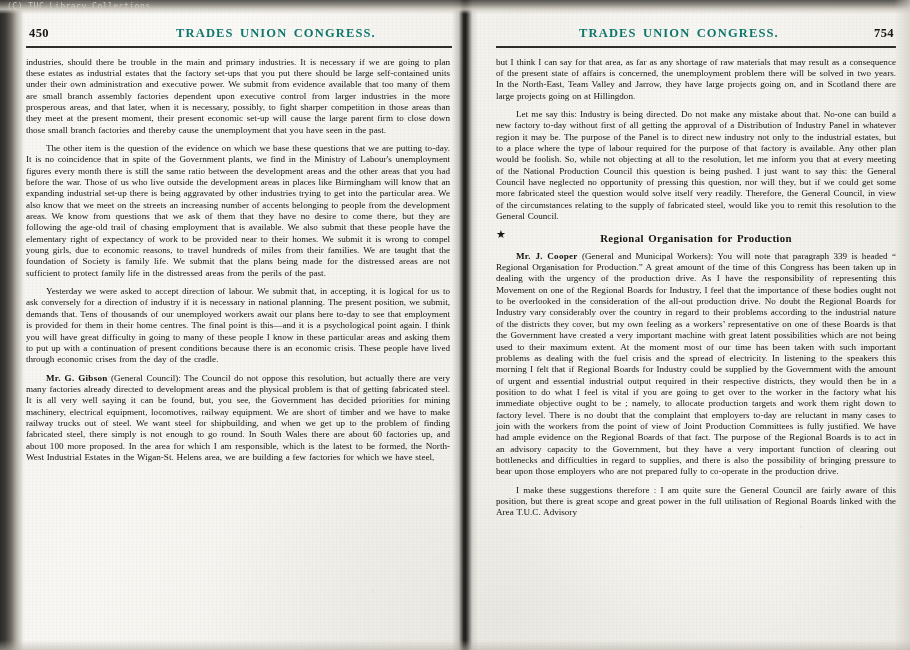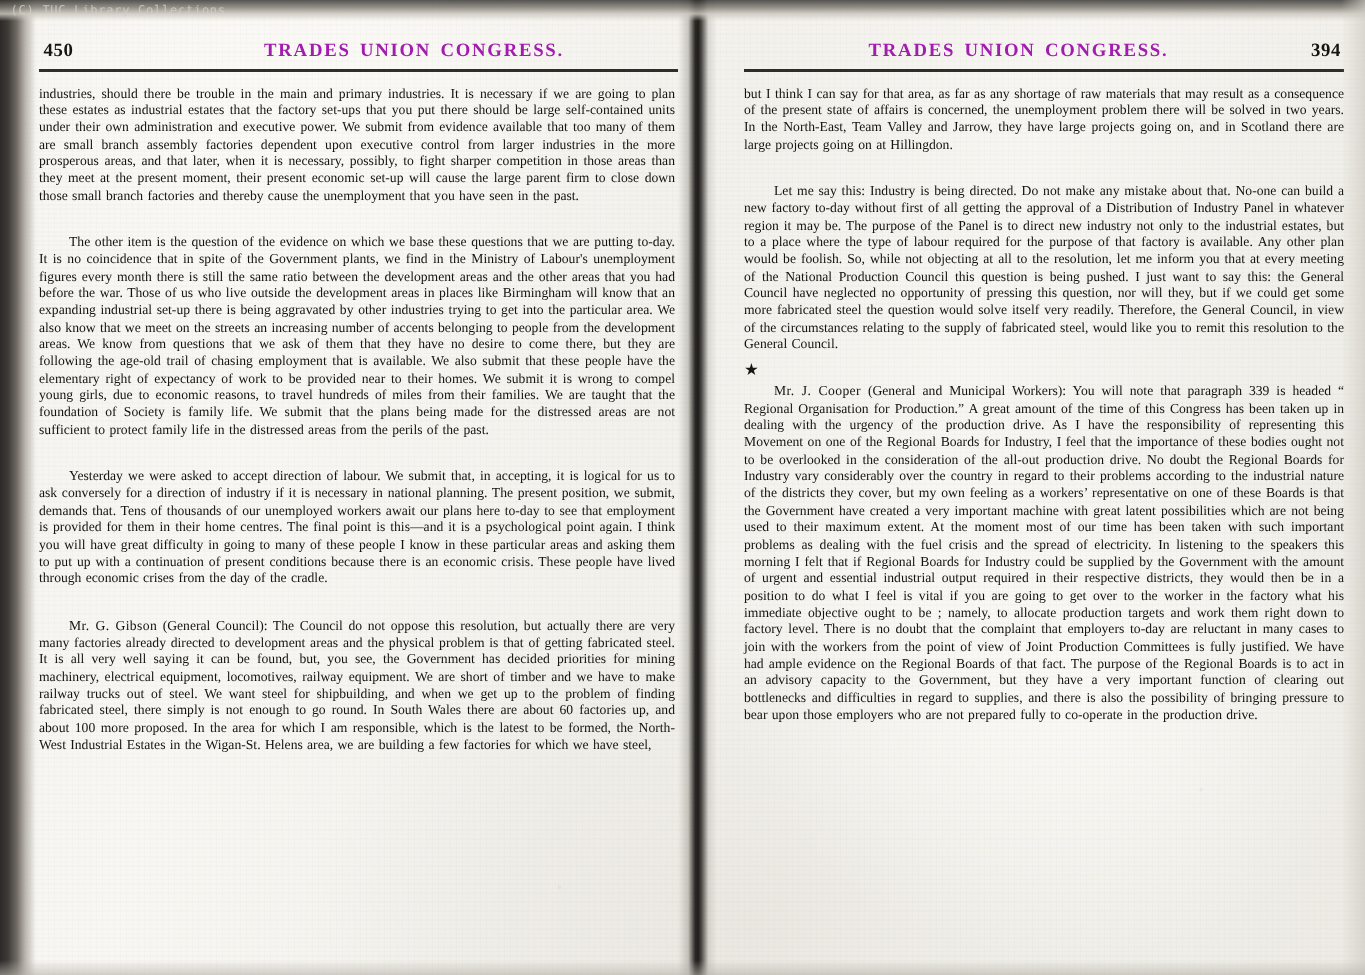--- a/index.html
+++ b/index.html
@@ -113,21 +113,21 @@
   .folio-left  { left: 3px; }
   .folio-right { right: 2px; }
   .head-title {
     position: absolute;
     bottom: 5px;
     left: 0; right: 0;
     text-align: center;
     font-weight: bold;
     font-size: 12.5px;
     letter-spacing: 1.15px;
-    color: #a21caf;
+    color: #0f766e;
     word-spacing: 2px;
   }
   .head-title.shift-l { padding-left: 74px; }
   .head-title.shift-r { padding-right: 34px; }
   .rule {
     height: 1.6px;
     background: #1d1c18;
     margin-top: 0px;
     opacity: .92;
   }
@@ -139,22 +139,22 @@
     text-align: justify;
     hyphens: none;
     word-spacing: .6px;
   }
   .page-left .column { padding-right: 2px; }
   p {
     margin: 0 0 0 0;
     text-indent: 20px;
   }
   p.noindent { text-indent: 0; }
-  p + p { margin-top: 20px; }
-  .speaker { font-weight: normal; letter-spacing: .25px; }
+  p + p { margin-top: 7px; }
+  .speaker { font-weight: bold; letter-spacing: .25px; }
   .resolution-line {
     position: relative;
     margin-top: 8px;
     padding-left: 22px;
     text-indent: 0;
   }
   .star {
     position: absolute;
     left: 0; top: -1px;
     font-size: 11px;
@@ -208,33 +208,35 @@
 
       <p><span class="speaker">Mr. G. Gibson</span><span> (General Council): The Council do not oppose this resolution, but actually there are very many factories already directed to development areas and the physical problem is that of getting fabricated steel. It is all very well saying it can be found, but, you see, the Government has decided priorities for mining machinery, electrical equipment, locomotives, railway equipment. We are short of timber and we have to make railway trucks out of steel. We want steel for shipbuilding, and when we get up to the problem of finding fabricated steel, there simply is not enough to go round. In South Wales there are about 60 factories up, and about 100 more proposed. In the area for which I am responsible, which is the latest to be formed, the North-West Industrial Estates in the Wigan-St. Helens area, we are building a few factories for which we have steel,</span></p>
     </div>
   </div>
 
   <div class="gutter"></div>
 
   <div class="page page-right">
     <div class="running-head">
       <span class="head-title shift-r">TRADES UNION CONGRESS.</span>
-      <span class="folio folio-right">394</span>
+      <span class="folio folio-right">754</span>
     </div>
     <div class="rule"></div>
 
     <div class="column">
       <p class="noindent">but I think I can say for that area, as far as any shortage of raw materials that may result as a consequence of the present state of affairs is concerned, the unemployment problem there will be solved in two years. In the North-East, Team Valley and Jarrow, they have large projects going on, and in Scotland there are large projects going on at Hillingdon.</p>
       <p>Let me say this: Industry is being directed. Do not make any mistake about that. No-one can build a new factory to-day without first of all getting the approval of a Distribution of Industry Panel in whatever region it may be. The purpose of the Panel is to direct new industry not only to the industrial estates, but to a place where the type of labour required for the purpose of that factory is available. Any other plan would be foolish. So, while not objecting at all to the resolution, let me inform you that at every meeting of the National Production Council this question is being pushed. I just want to say this: the General Council have neglected no opportunity of pressing this question, nor will they, but if we could get some more fabricated steel the question would solve itself very readily. Therefore, the General Council, in view of the circumstances relating to the supply of fabricated steel, would like you to remit this resolution to the General Council.</p>
 
       <p class="resolution-line"><span class="star">★</span></p>
 
+      <div class="section-head">Regional Organisation for Production</div>
 
       <p class="noindent"><span style="display:inline-block;width:20px"></span><span class="speaker">Mr. J. Cooper</span><span> (General and Municipal Workers): You will note that paragraph 339 is headed “ Regional Organisation for Production.” A great amount of the time of this Congress has been taken up in dealing with the urgency of the production drive. As I have the responsibility of representing this Movement on one of the Regional Boards for Industry, I feel that the importance of these bodies ought not to be overlooked in the consideration of the all-out production drive. No doubt the Regional Boards for Industry vary considerably over the country in regard to their problems according to the industrial nature of the districts they cover, but my own feeling as a workers’ representative on one of these Boards is that the Government have created a very important machine with great latent possibilities which are not being used to their maximum extent. At the moment most of our time has been taken with such important problems as dealing with the fuel crisis and the spread of electricity. In listening to the speakers this morning I felt that if Regional Boards for Industry could be supplied by the Government with the amount of urgent and essential industrial output required in their respective districts, they would then be in a position to do what I feel is vital if you are going to get over to the worker in the factory what his immediate objective ought to be ; namely, to allocate production targets and work them right down to factory level. There is no doubt that the complaint that employers to-day are reluctant in many cases to join with the workers from the point of view of Joint Production Committees is fully justified. We have had ample evidence on the Regional Boards of that fact. The purpose of the Regional Boards is to act in an advisory capacity to the Government, but they have a very important function of clearing out bottlenecks and difficulties in regard to supplies, and there is also the possibility of bringing pressure to bear upon those employers who are not prepared fully to co-operate in the production drive.</span></p>
 
+      <p>I make these suggestions therefore : I am quite sure the General Council are fairly aware of this position, but there is great scope and great power in the full utilisation of Regional Boards linked with the Area T.U.C. Advisory</p>
     </div>
   </div>
 
   <div class="edge-left"></div>
   <div class="edge-top"></div>
   <div class="edge-right"></div>
   <div class="edge-bottom"></div>
 
   <div class="watermark">(C) TUC Library Collections</div>
 </div>

